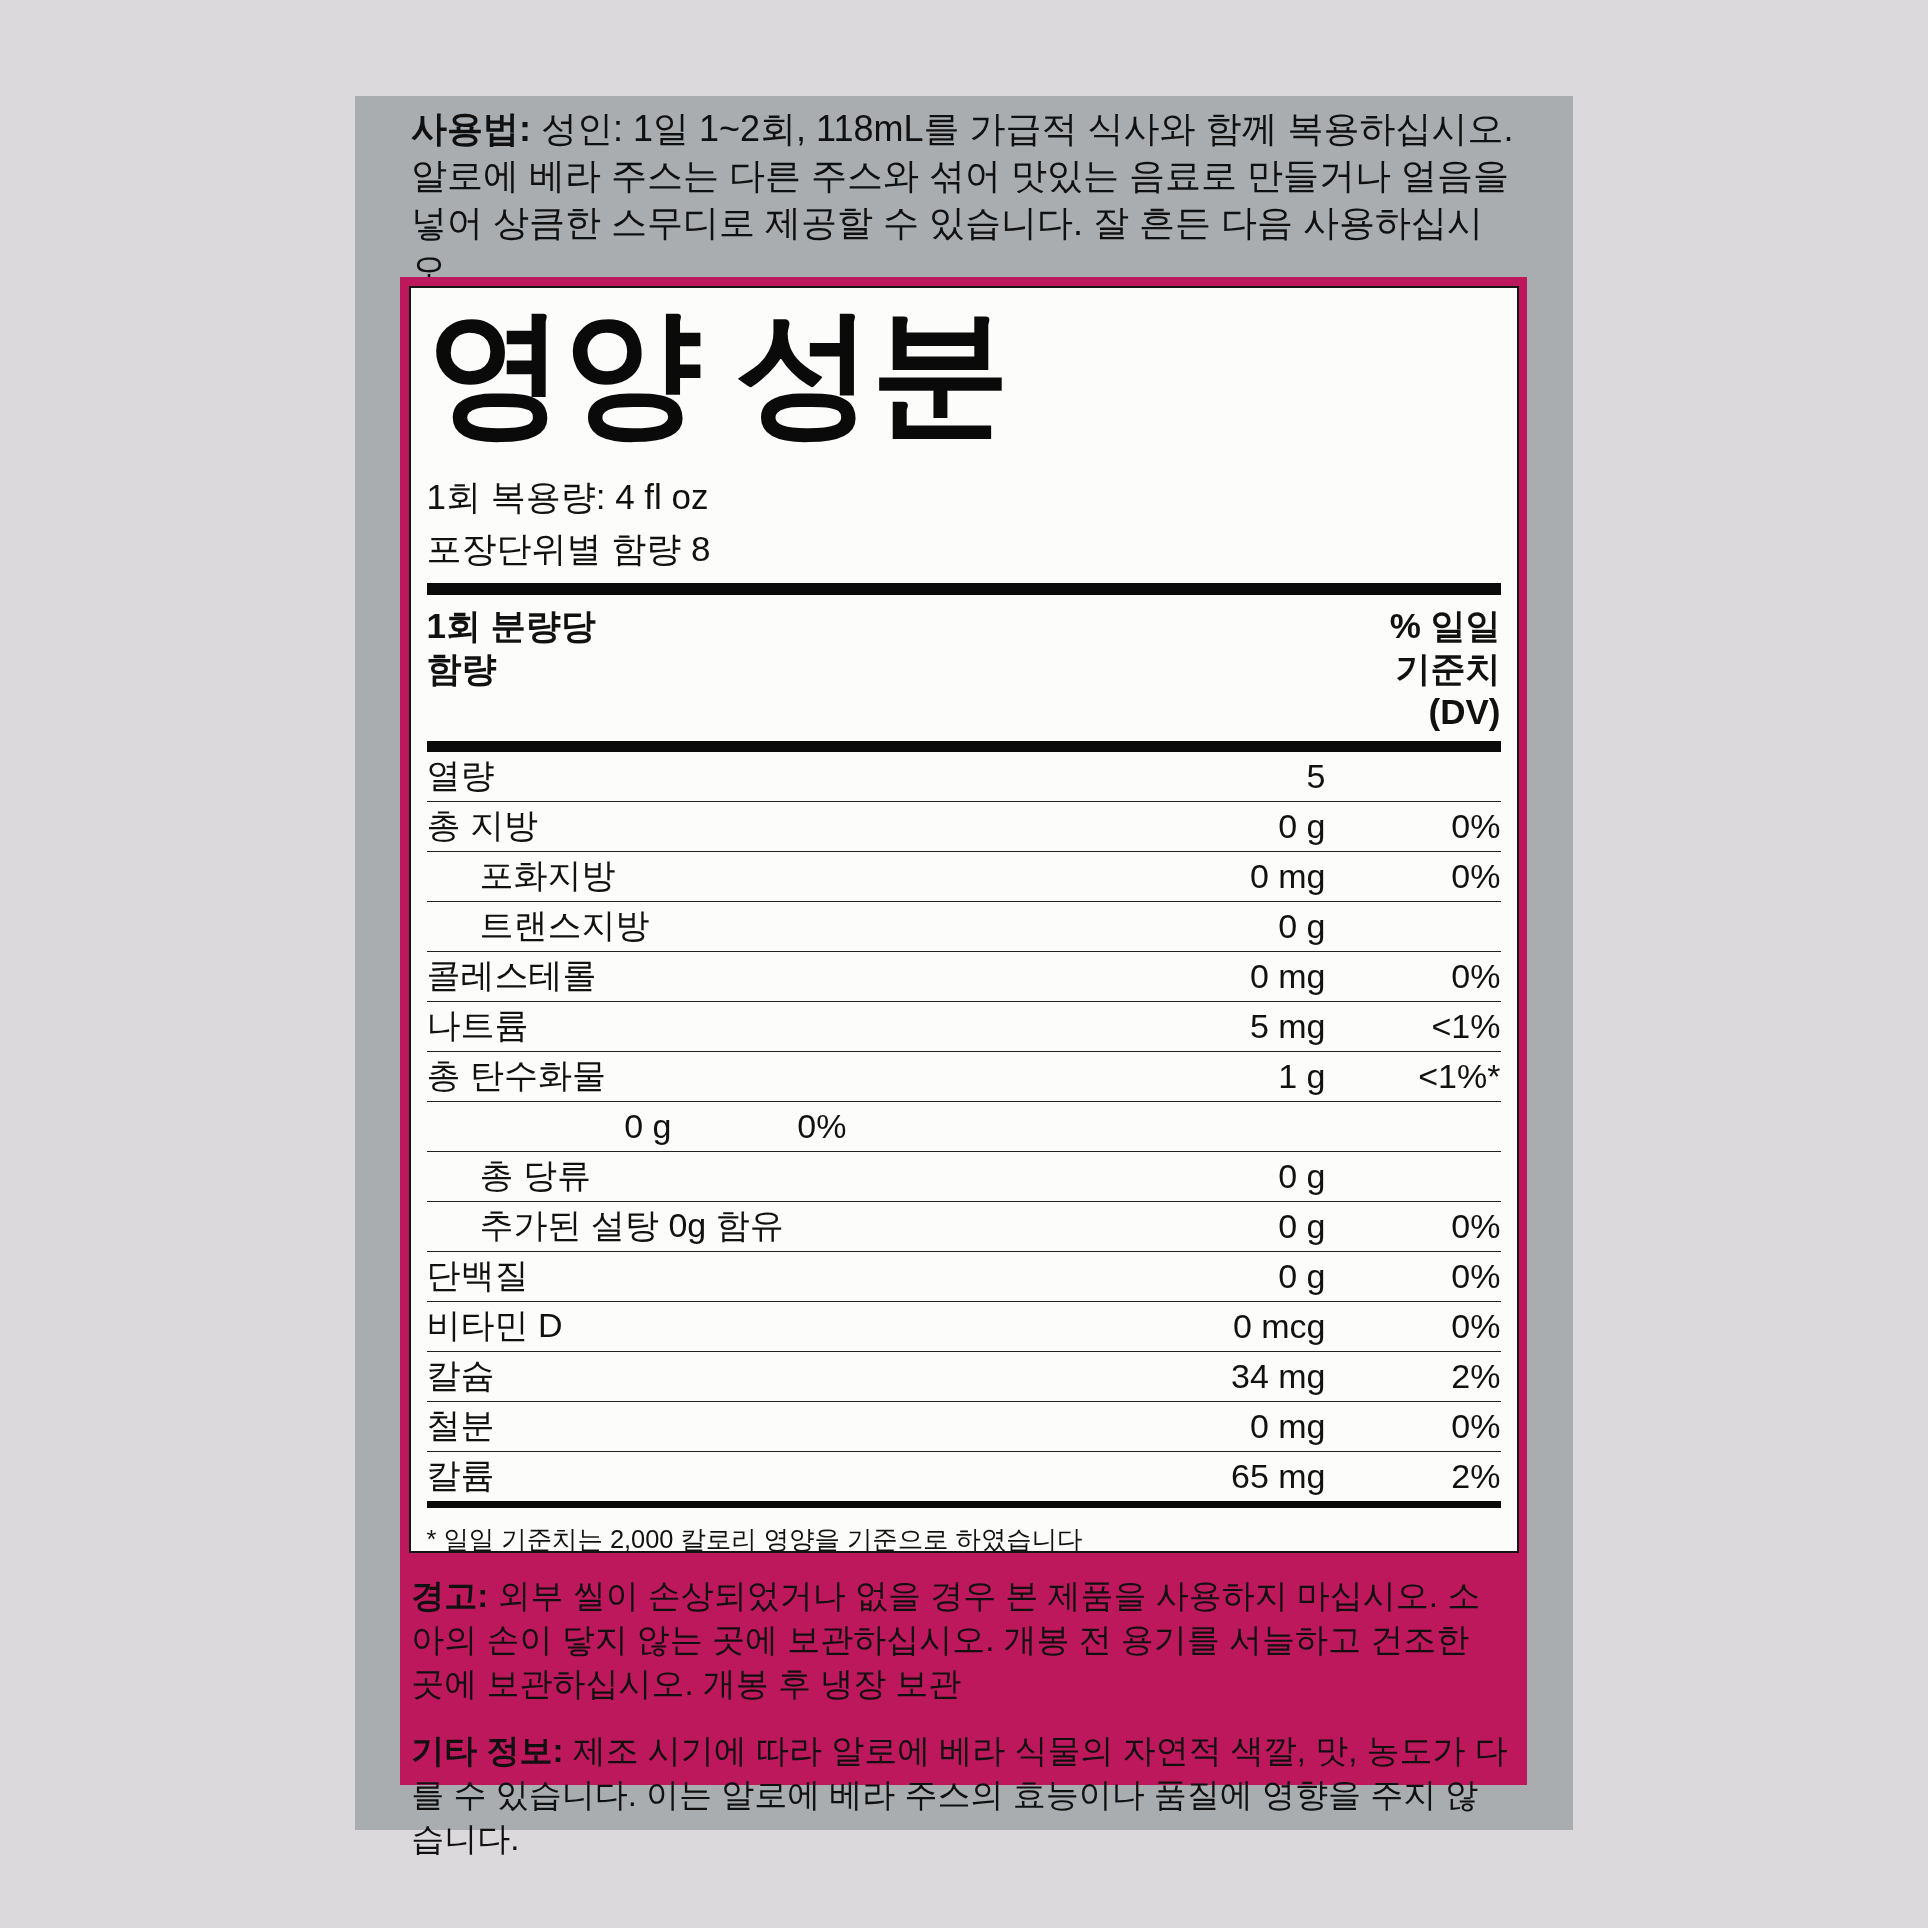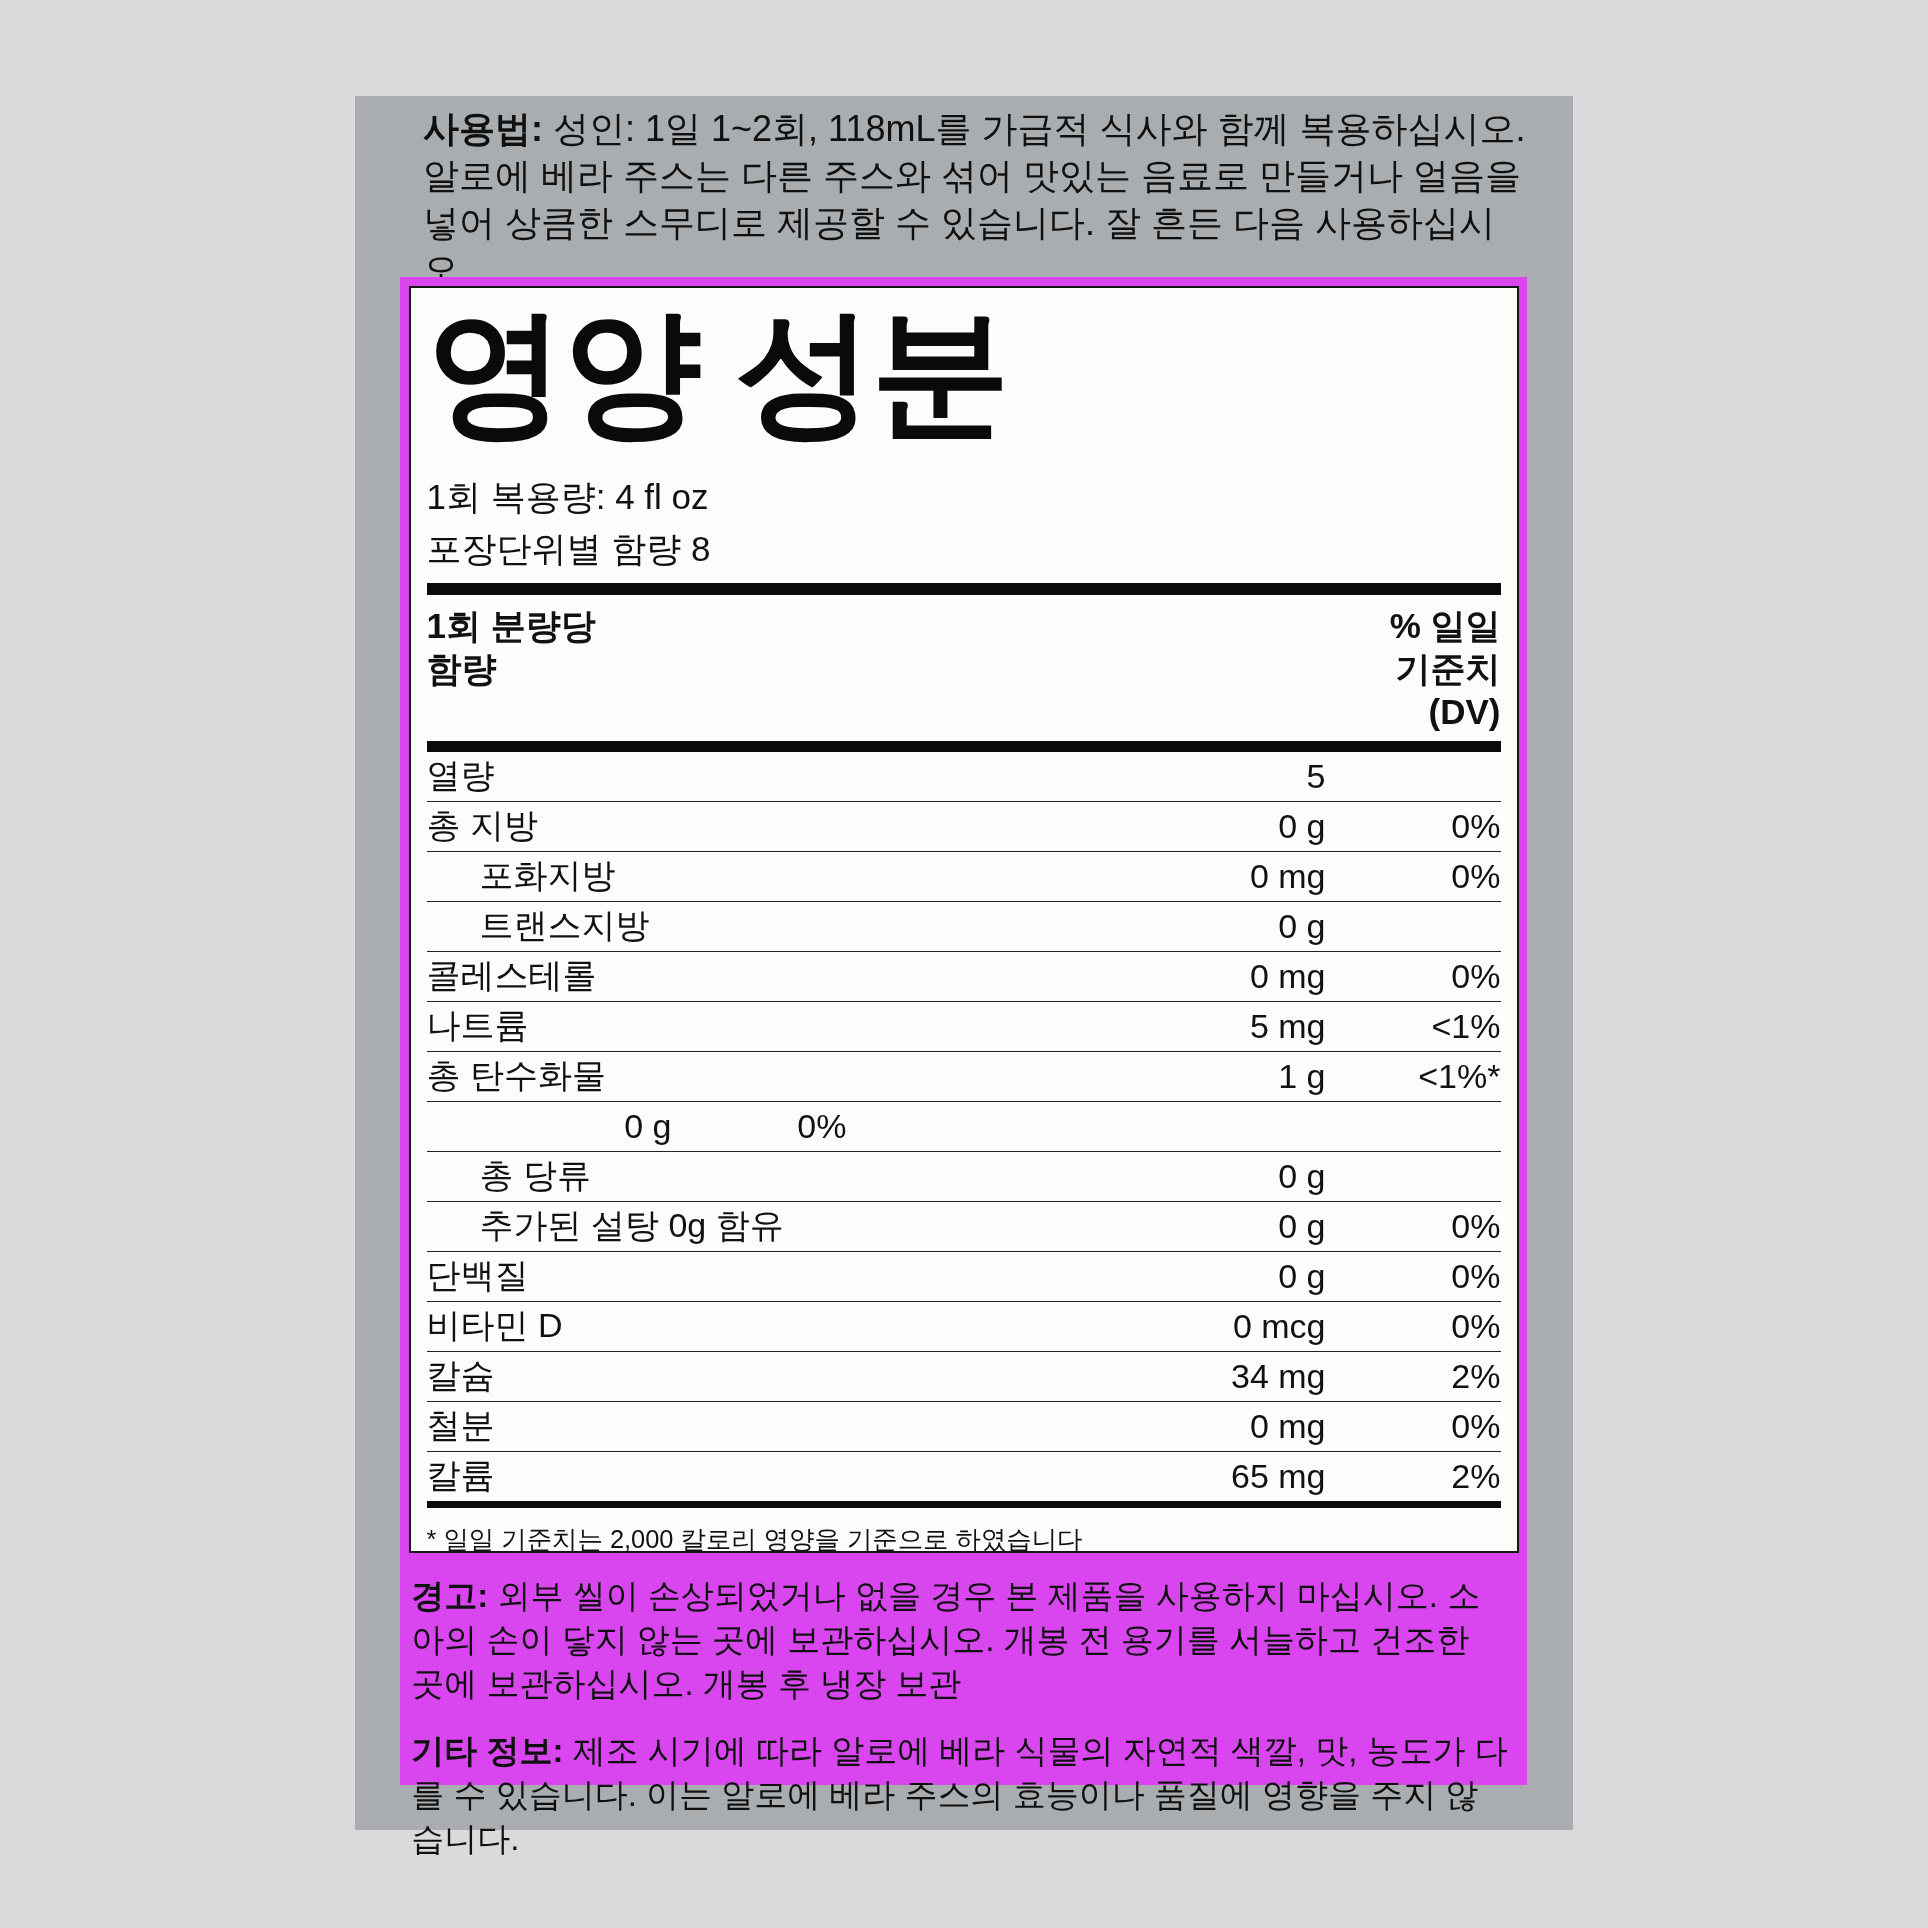--- a/index.html
+++ b/index.html
@@ -8,27 +8,27 @@
     background:#dbd9dc;
     font-family:"Liberation Sans","DejaVu Sans",sans-serif;
     color:#111;
     -webkit-font-smoothing:antialiased;
   }
   .panel{
     position:absolute;left:355px;top:96px;width:1218px;height:1734px;
     background:#a9adb0;
   }
   .directions{
-    position:absolute;left:68px;top:9.4px;width:1109px;
+    position:absolute;left:56px;top:9.4px;width:1109px;
     font-size:36px;line-height:47px;color:#101010;
   }
   .bold-prefix{font-weight:bold;}
   .white-area{
     position:absolute;left:45px;top:181px;width:1127px;height:1508px;
-    background:#d946ef;
+    background:#be185d;
   }
   .facts-box{
     box-sizing:border-box;
     margin:8.5px 8.5px 0 8.5px;
     width:1110px;height:1267px;
     border:2.8px solid #151515;
     padding:0 16px;
     background:#fcfdfa;
     overflow:hidden;
   }

